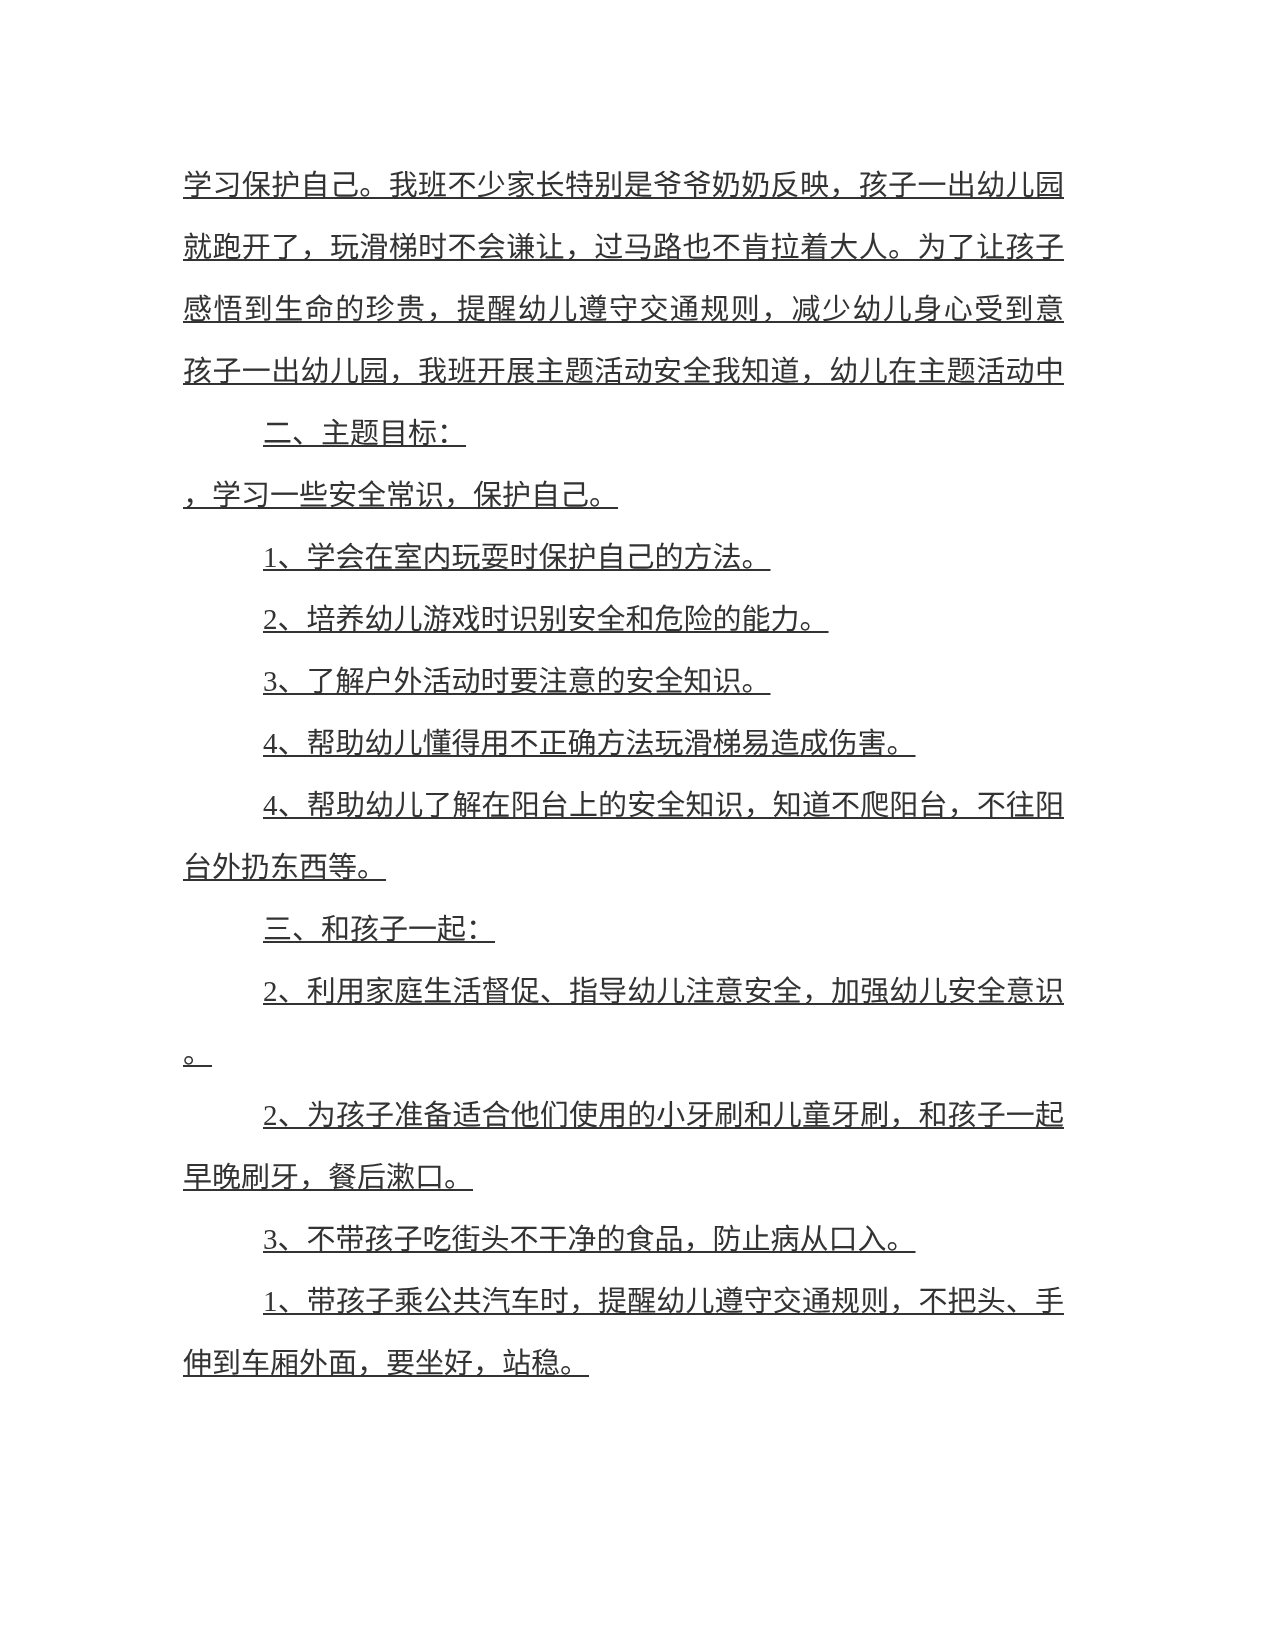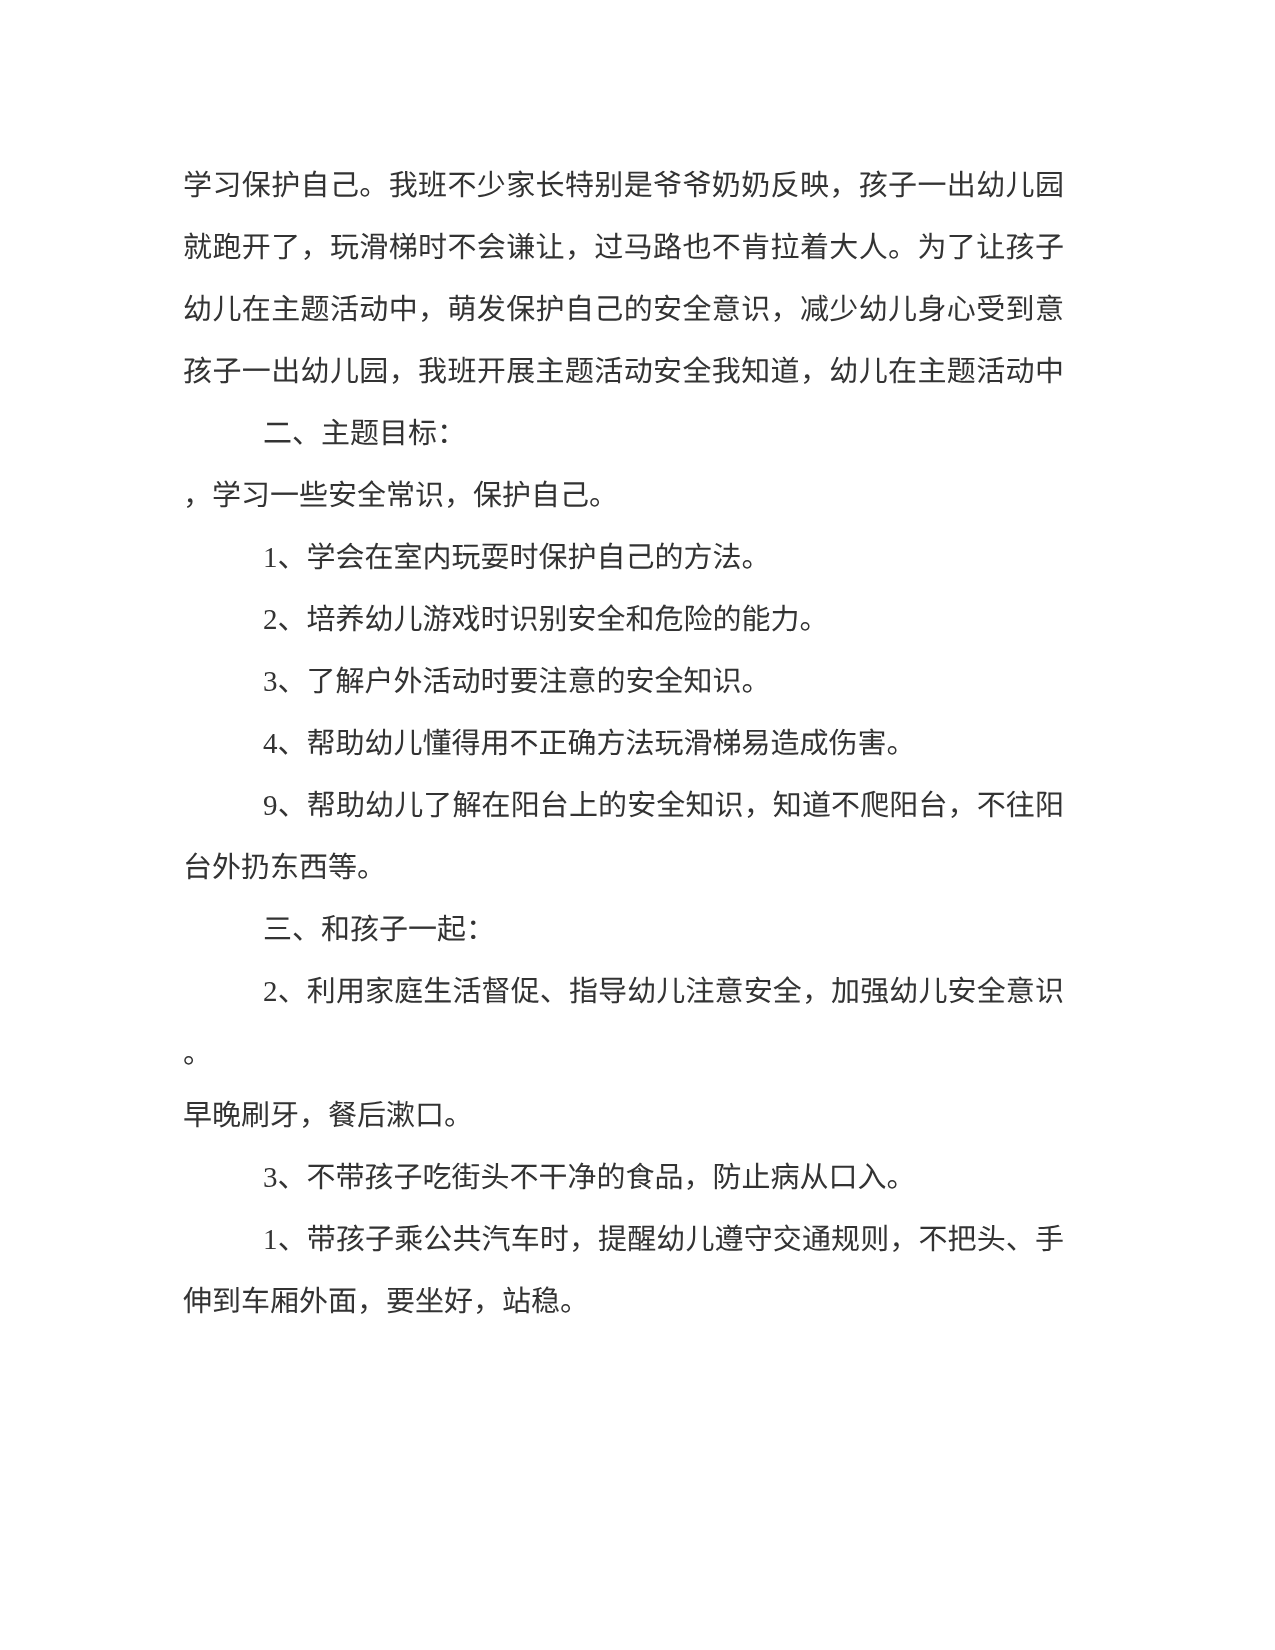--- a/index.html
+++ b/index.html
@@ -21,20 +21,21 @@
     top: 154px;
     width: 881px;
   }
   .ln {
     height: 62px;
     line-height: 62px;
     font-size: 29px;
     color: #333333;
     overflow: hidden;
     white-space: normal;
+    text-decoration: underline;
   }
   
   .ln.j {
     text-align: justify;
     text-justify: inter-character;
   }
   .ln.j::after {
     content: "";
     display: inline-block;
     width: 100%;
@@ -46,31 +47,32 @@
     text-indent: 80px;
   }
 </style>
 </head>
 <body>
 
 <div class="page">
   <div class="textblock">
     <div class="ln j">学习保护自己。我班不少家长特别是爷爷奶奶反映，孩子一出幼儿园</div>
     <div class="ln j">就跑开了，玩滑梯时不会谦让，过马路也不肯拉着大人。为了让孩子</div>
-    <div class="ln j">幼儿在主题活动中，萌发保护自己的安全意识，减少幼儿身心受到意</div>
+    <div class="ln j">感悟到生命的珍贵，提醒幼儿遵守交通规则，减少幼儿身心受到意</div>
     <div class="ln j">孩子一出幼儿园，我班开展主题活动安全我知道，幼儿在主题活动中</div>
     <div class="ln ind">二、主题目标：</div>
     <div class="ln">，学习一些安全常识，保护自己。</div>
     <div class="ln ind">1、学会在室内玩耍时保护自己的方法。</div>
     <div class="ln ind">2、培养幼儿游戏时识别安全和危险的能力。</div>
     <div class="ln ind">3、了解户外活动时要注意的安全知识。</div>
     <div class="ln ind">4、帮助幼儿懂得用不正确方法玩滑梯易造成伤害。</div>
-    <div class="ln ind j">9、帮助幼儿了解在阳台上的安全知识，知道不爬阳台，不往阳</div>
+    <div class="ln ind j">4、帮助幼儿了解在阳台上的安全知识，知道不爬阳台，不往阳</div>
     <div class="ln">台外扔东西等。</div>
     <div class="ln ind">三、和孩子一起：</div>
     <div class="ln ind j">2、利用家庭生活督促、指导幼儿注意安全，加强幼儿安全意识</div>
     <div class="ln">。</div>
+    <div class="ln ind j">2、为孩子准备适合他们使用的小牙刷和儿童牙刷，和孩子一起</div>
     <div class="ln">早晚刷牙，餐后漱口。</div>
     <div class="ln ind">3、不带孩子吃街头不干净的食品，防止病从口入。</div>
     <div class="ln ind j">1、带孩子乘公共汽车时，提醒幼儿遵守交通规则，不把头、手</div>
     <div class="ln">伸到车厢外面，要坐好，站稳。</div>
   </div>
 </div>
 
 </body></html>

